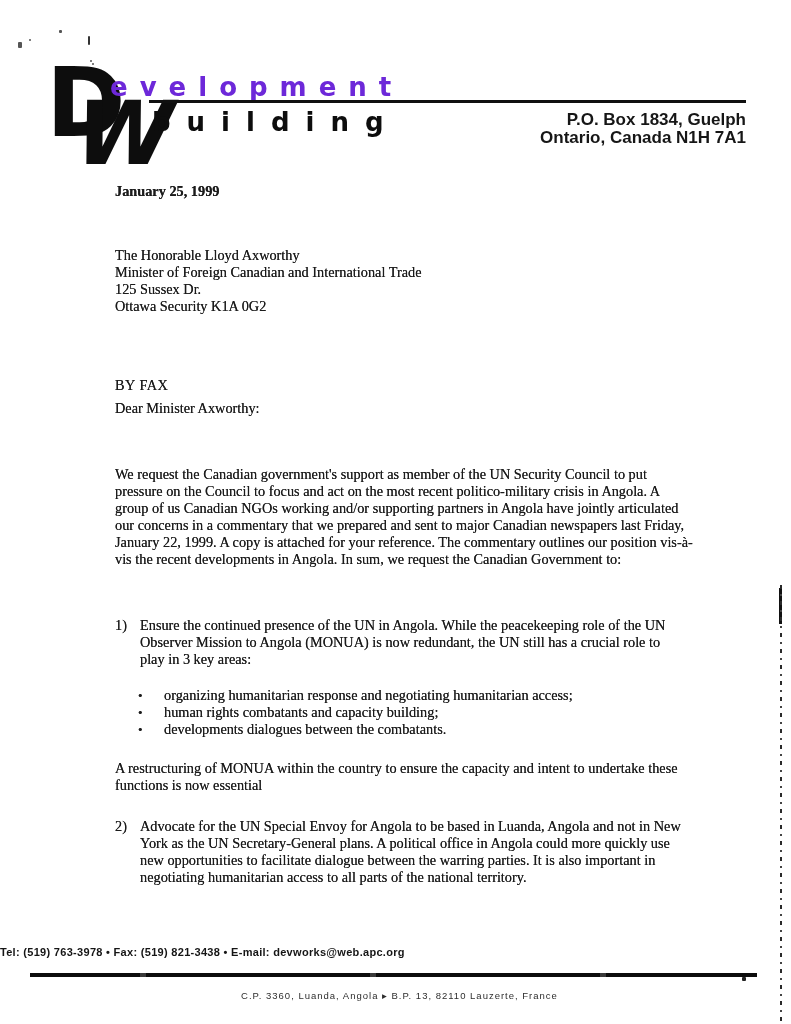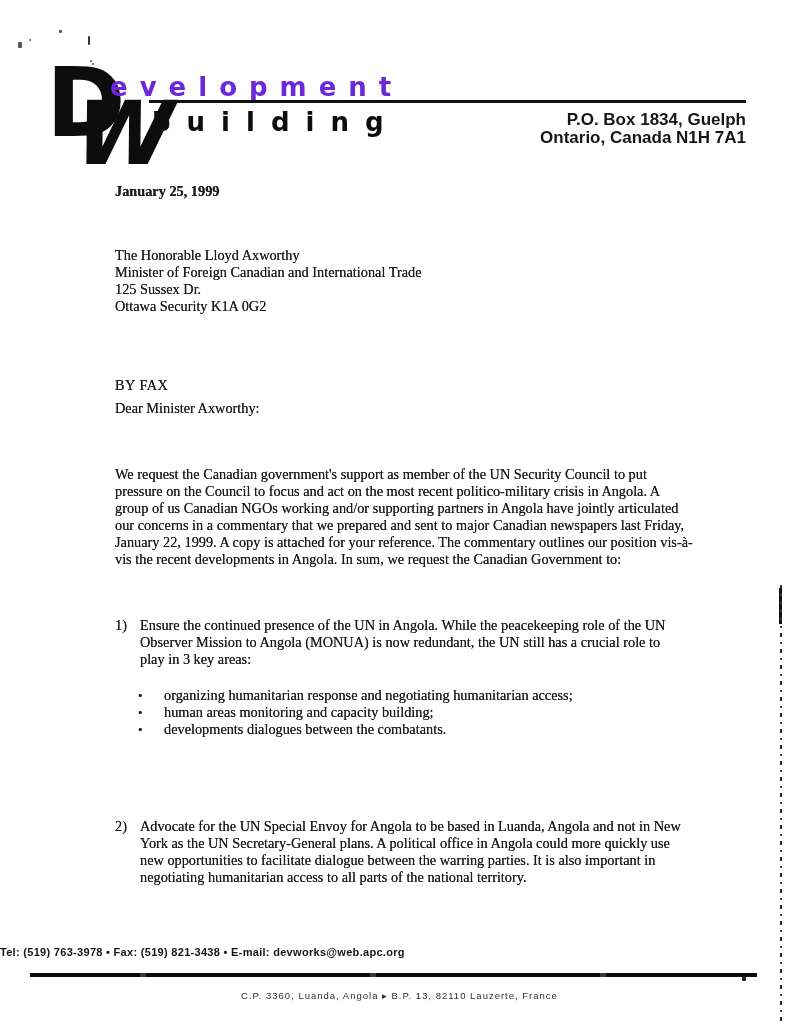--- a/index.html
+++ b/index.html
@@ -157,28 +157,29 @@
     <span class="itxt">Ensure the continued presence of the UN in Angola. While the peacekeeping role of the UN Observer Mission to Angola (MONUA) is now redundant, the UN still has a crucial role to play in 3 key areas:</span>
   </div>
 
   <div class="blk txt bullet-list">
     <div class="bullet-row">
       <span class="dot">•</span>
       <span>organizing humanitarian response and negotiating humanitarian access;</span>
     </div>
     <div class="bullet-row">
       <span class="dot">•</span>
-      <span>human areas monitoring and capacity building;</span>
+      <span>human rights combatants and capacity building;</span>
     </div>
     <div class="bullet-row">
       <span class="dot">•</span>
       <span>developments dialogues between the combatants.</span>
     </div>
   </div>
 
+  <div class="blk txt para-2">A restructuring of MONUA within the country to ensure the capacity and intent to undertake these functions is now essential</div>
 
   <div class="blk txt item-2 num-item">
     <span class="num">2)</span>
     <span class="itxt">Advocate for the UN Special Envoy for Angola to be based in Luanda, Angola and not in New York as the UN Secretary-General plans. A political office in Angola could more quickly use new opportunities to facilitate dialogue between the warring parties. It is also important in negotiating humanitarian access to all parts of the national territory.</span>
   </div>
 
   <div class="footer-contact">Tel: (519) 763-3978  •  Fax: (519) 821-3438  •  E-mail: devworks@web.apc.org</div>
   <div class="footer-rule"></div>
   <div class="footer-address">C.P. 3360, Luanda, Angola   ▸   B.P. 13, 82110 Lauzerte, France</div>
 

